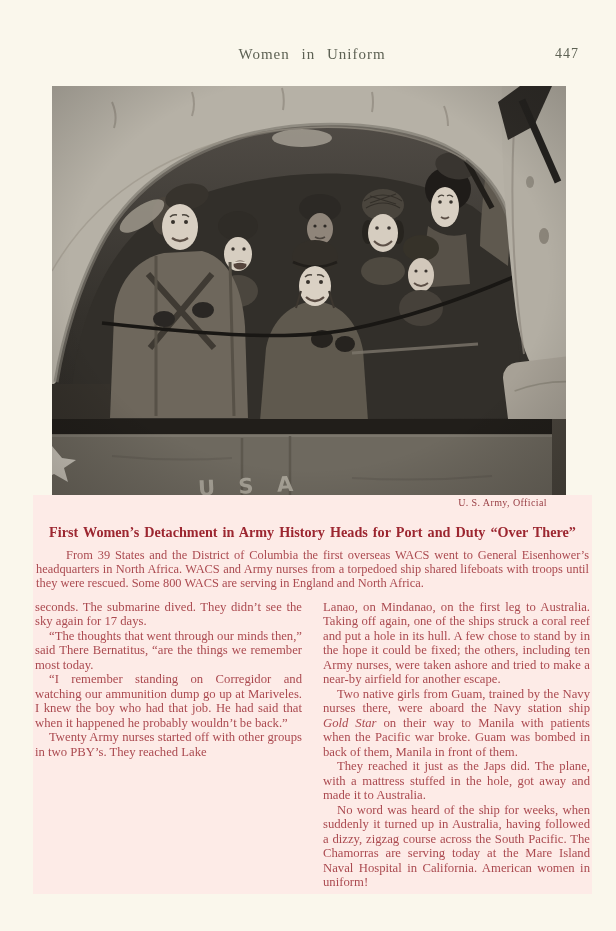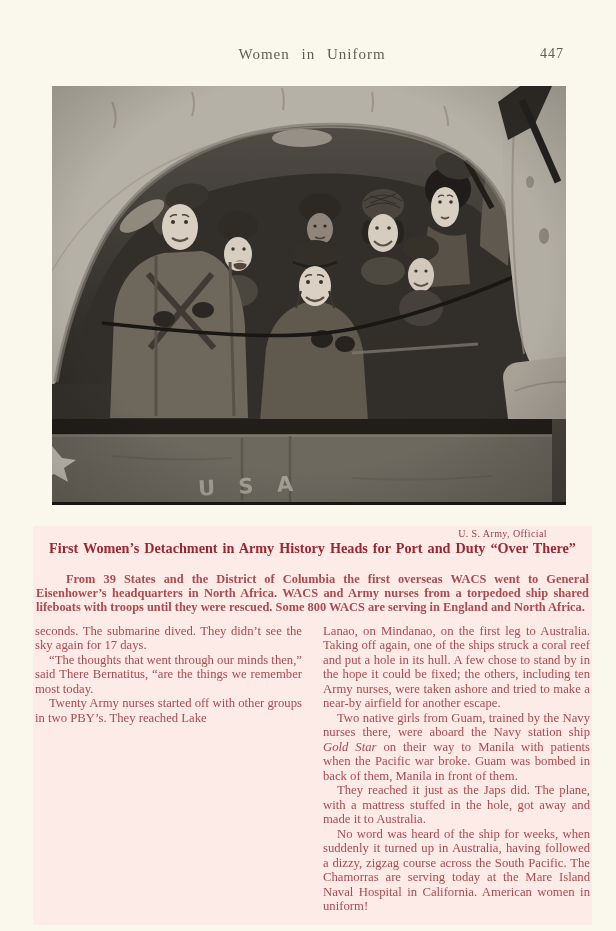--- a/index.html
+++ b/index.html
@@ -8,44 +8,44 @@
     background:var(--page-bg,#faf7ec);
     font-family:"Liberation Serif","DejaVu Serif",serif;
     -webkit-font-smoothing:antialiased;
   }
   .header-title{
     position:absolute;top:46px;left:8px;right:0;text-align:center;
     font-size:15px;color:var(--header-ink,#5d6153);
     letter-spacing:1px;word-spacing:7px;
   }
   .page-number{
-    position:absolute;top:46px;right:52px;
+    position:absolute;top:46px;right:37px;
     font-size:14px;color:var(--header-ink,#5d6153);letter-spacing:1px;text-align:center;
   }
   .photo{
     position:absolute;left:52px;top:86px;width:514px;height:419px;
     overflow:hidden;background:#3a3733;
   }
   .photo svg{display:block;}
   .panel{
-    position:absolute;left:33px;top:526px;width:559px;height:399px;
+    position:absolute;left:33px;top:495px;width:559px;height:399px;
     background:var(--panel-bg,#fdebe7);
   }
   .credit{
     text-align:right;padding:2px 45px 0 0;
     font-size:10px;line-height:11px;color:var(--credit-ink,#9a4046);
     letter-spacing:0.4px;
   }
   .caption-title{
     text-align:center;font-weight:bold;font-size:14.2px;line-height:17px;
-    color:var(--title-ink,#9c2630);margin-top:1px;word-spacing:1.5px;
+    color:var(--title-ink,#9c2630);margin-top:16px;word-spacing:1.5px;
   }
   .caption-body{
-    margin:16px 3px 0 3px;font-size:12.4px;line-height:13.9px;
-    text-align:justify;text-indent:30px;color:var(--body-ink,#ab4a50);font-weight:bold;
+    margin:8px 3px 0 3px;font-size:12.4px;line-height:13.9px;
+    text-align:justify;text-indent:30px;color:var(--body-ink,#ab4a50);
   }
   .columns{display:flex;gap:21px;margin:9px 2px 0 2px;justify-content:center;}
   .col{
     width:273px;font-size:12.7px;line-height:14.5px;text-align:justify;
     color:var(--body-ink,#ab4a50);
   }
   .col p{margin:0;}
   .col p.indent{text-indent:14px;}
   .col h3{
     text-align:center;font-size:12.9px;font-weight:bold;
@@ -205,20 +205,21 @@
 </div>
 
 <div class="panel">
   <div class="credit">U. S. Army, Official</div>
   <div class="caption-title">First Women’s Detachment in Army History Heads for Port and Duty “Over There”</div>
   <div class="caption-body">From 39 States and the District of Columbia the first overseas WACS went to General Eisenhower’s headquarters in North Africa.  WACS and Army nurses from a torpedoed ship shared lifeboats with troops until they were rescued.  Some 800 WACS are serving in England and North Africa.</div>
   <div class="columns">
     <div class="col" id="col-left">
         <p>seconds.  The submarine dived.  They didn’t see the sky again for 17 days.</p>
         <p class="indent">“The thoughts that went through our minds then,” said There Bernatitus, “are the things we remember most today.</p>
+        <p class="indent">“I remember standing on Corregidor and watching our ammunition dump go up at Mariveles.  I knew the boy who had that job.  He had said that when it happened he probably wouldn’t be back.”</p>
         <p class="indent">Twenty Army nurses started off with other groups in two PBY’s.  They reached Lake</p>
       </div>
     <div class="col" id="col-right">
         <p>Lanao, on Mindanao, on the first leg to Australia.  Taking off again, one of the ships struck a coral reef and put a hole in its hull.  A few chose to stand by in the hope it could be fixed; the others, including ten Army nurses, were taken ashore and tried to make a near-by airfield for another escape.</p>
         <p class="indent">Two native girls from Guam, trained by the Navy nurses there, were aboard the Navy station ship <i>Gold Star</i> on their way to Manila with patients when the Pacific war broke.  Guam was bombed in back of them, Manila in front of them.</p>
         <p class="indent">They reached it just as the Japs did.  The plane, with a mattress stuffed in the hole, got away and made it to Australia.</p>
         <p class="indent">No word was heard of the ship for weeks, when suddenly it turned up in Australia, having followed a dizzy, zigzag course across the South Pacific.  The Chamorras are serving today at the Mare Island Naval Hospital in California.  American women in uniform!</p>
       </div>
   </div>
 </div>

